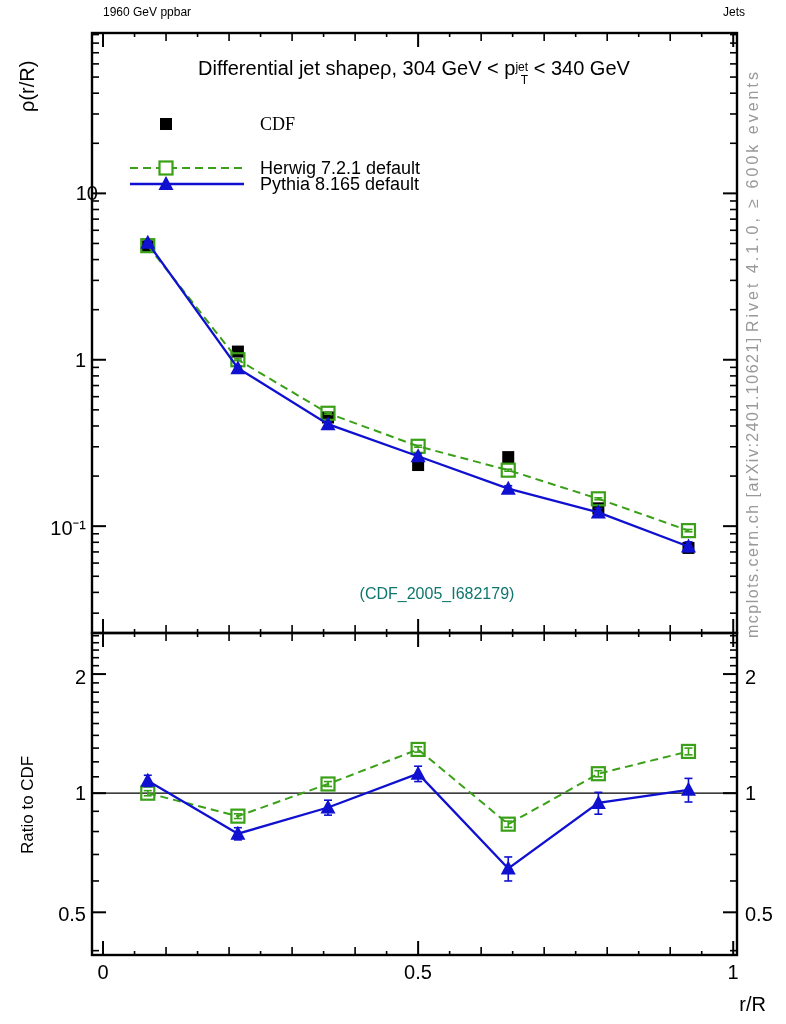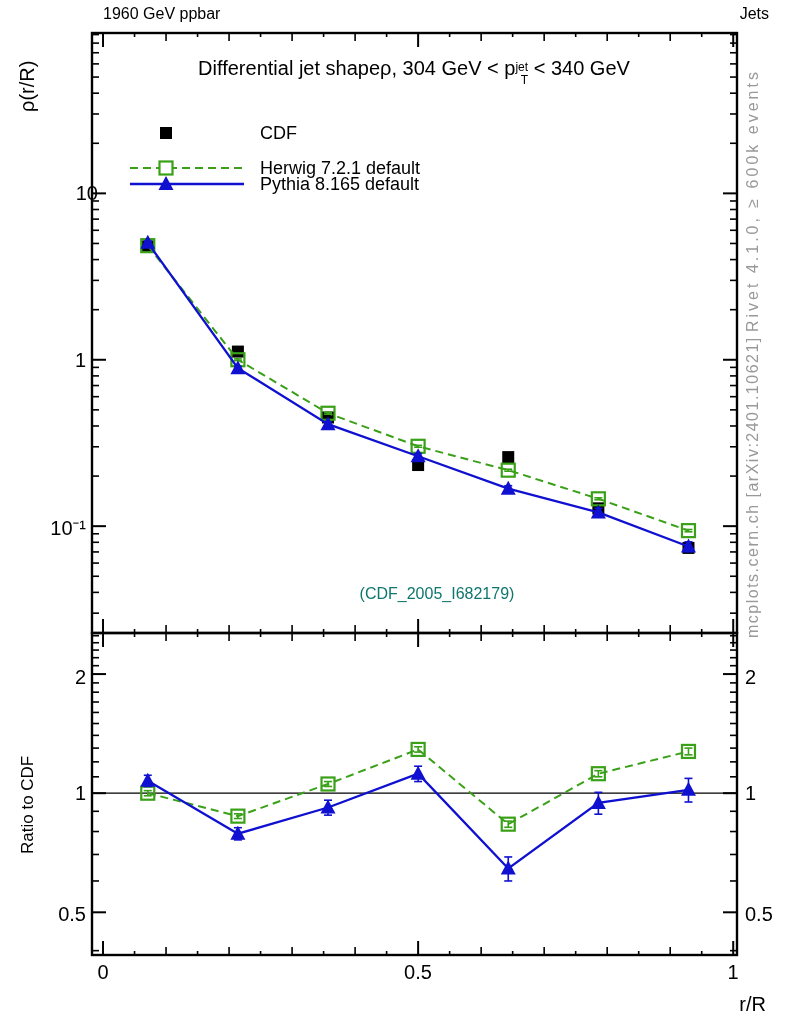--- a/index.html
+++ b/index.html
@@ -1,20 +1,20 @@
 <!DOCTYPE html>
 <html><head>
 <meta charset="utf-8">
 <style>
   html,body{margin:0;padding:0;background:#fff;}
   .page{position:relative;width:786px;height:1024px;background:#fff;overflow:hidden;
         font-family:"Liberation Sans", sans-serif;color:#000;}
   .abs{position:absolute;white-space:nowrap;}
   #chart{position:absolute;left:0;top:0;}
-  .hdr{font-size:16px;}
+  .hdr{font-size:12px;}
   .ticklab{font-size:20px;}
   .right-align{text-align:right;}
   .center{text-align:center;}
   .rot{position:absolute;transform:rotate(-90deg);transform-origin:0 0;white-space:nowrap;}
   .note{font-size:16px;color:#999999;}
   .note-top{letter-spacing:3px;}
   .note-bot{letter-spacing:1.5px;}
   .wm{font-size:16px;color:#0f766e;}
   .ptitle{font-size:20px;}
   .stack{display:inline-block;vertical-align:-9px;line-height:0;}
@@ -380,27 +380,27 @@
         <path d="M 237.88910600879333 825.6964032312474 L 245.38910600879333 839.6964032312474 L 230.38910600879333 839.6964032312474 Z" fill="#1010d0"></path>
         <path d="M 328.0063507572056 799.5172858887495 L 335.5063507572056 813.5172858887495 L 320.5063507572056 813.5172858887495 Z" fill="#1010d0"></path>
         <path d="M 418.1235955056179 765.7134432874088 L 425.6235955056179 779.7134432874088 L 410.6235955056179 779.7134432874088 Z" fill="#1010d0"></path>
         <path d="M 508.2408402540303 860.5437511443839 L 515.7408402540302 874.5437511443839 L 500.7408402540303 874.5437511443839 Z" fill="#1010d0"></path>
         <path d="M 598.3580850024425 794.9098832600271 L 605.8580850024425 808.9098832600271 L 590.8580850024425 808.9098832600271 Z" fill="#1010d0"></path>
         <path d="M 688.4753297508548 781.7855057904883 L 695.9753297508548 795.7855057904883 L 680.9753297508548 795.7855057904883 Z" fill="#1010d0"></path>
       </g>
     </svg>
 
   <div class="abs hdr" style="left:103px;top:5px;">1960 GeV ppbar</div>
-  <div class="abs hdr right-align" style="left:632px;top:5px;width:137px;">Jets</div>
+  <div class="abs hdr right-align" style="left:608px;top:5px;width:137px;">Jets</div>
 
   <div class="abs ptitle center" style="left:92px;top:57px;width:644px;">
     <span>Differential jet shapeρ, 304 GeV &lt; p</span><span class="stack"><span class="s-sup">jet</span><span class="s-sub">T</span></span><span> &lt; 340 GeV</span>
   </div>
 
-  <div class="legend-row" style="top:121px;">
+  <div class="legend-row" style="top:112px;font-family:Liberation Serif, serif;">
     <svg class="lmark" width="118" height="24">
         <rect x="32" y="6" width="12" height="12" fill="#000000"></rect>
       </svg>
     <span class="lab">CDF</span>
   </div>
   <div class="legend-row" style="top:156px;justify-content:space-between;">
     <svg class="lmark" width="118" height="24">
         <line x1="2" y1="12" x2="116" y2="12" stroke="#39a018" stroke-width="2" stroke-dasharray="8,5"></line>
         <rect x="31.5" y="5.5" width="13" height="13" fill="#fff" stroke="#39a018" stroke-width="2.2"></rect>
       </svg>

